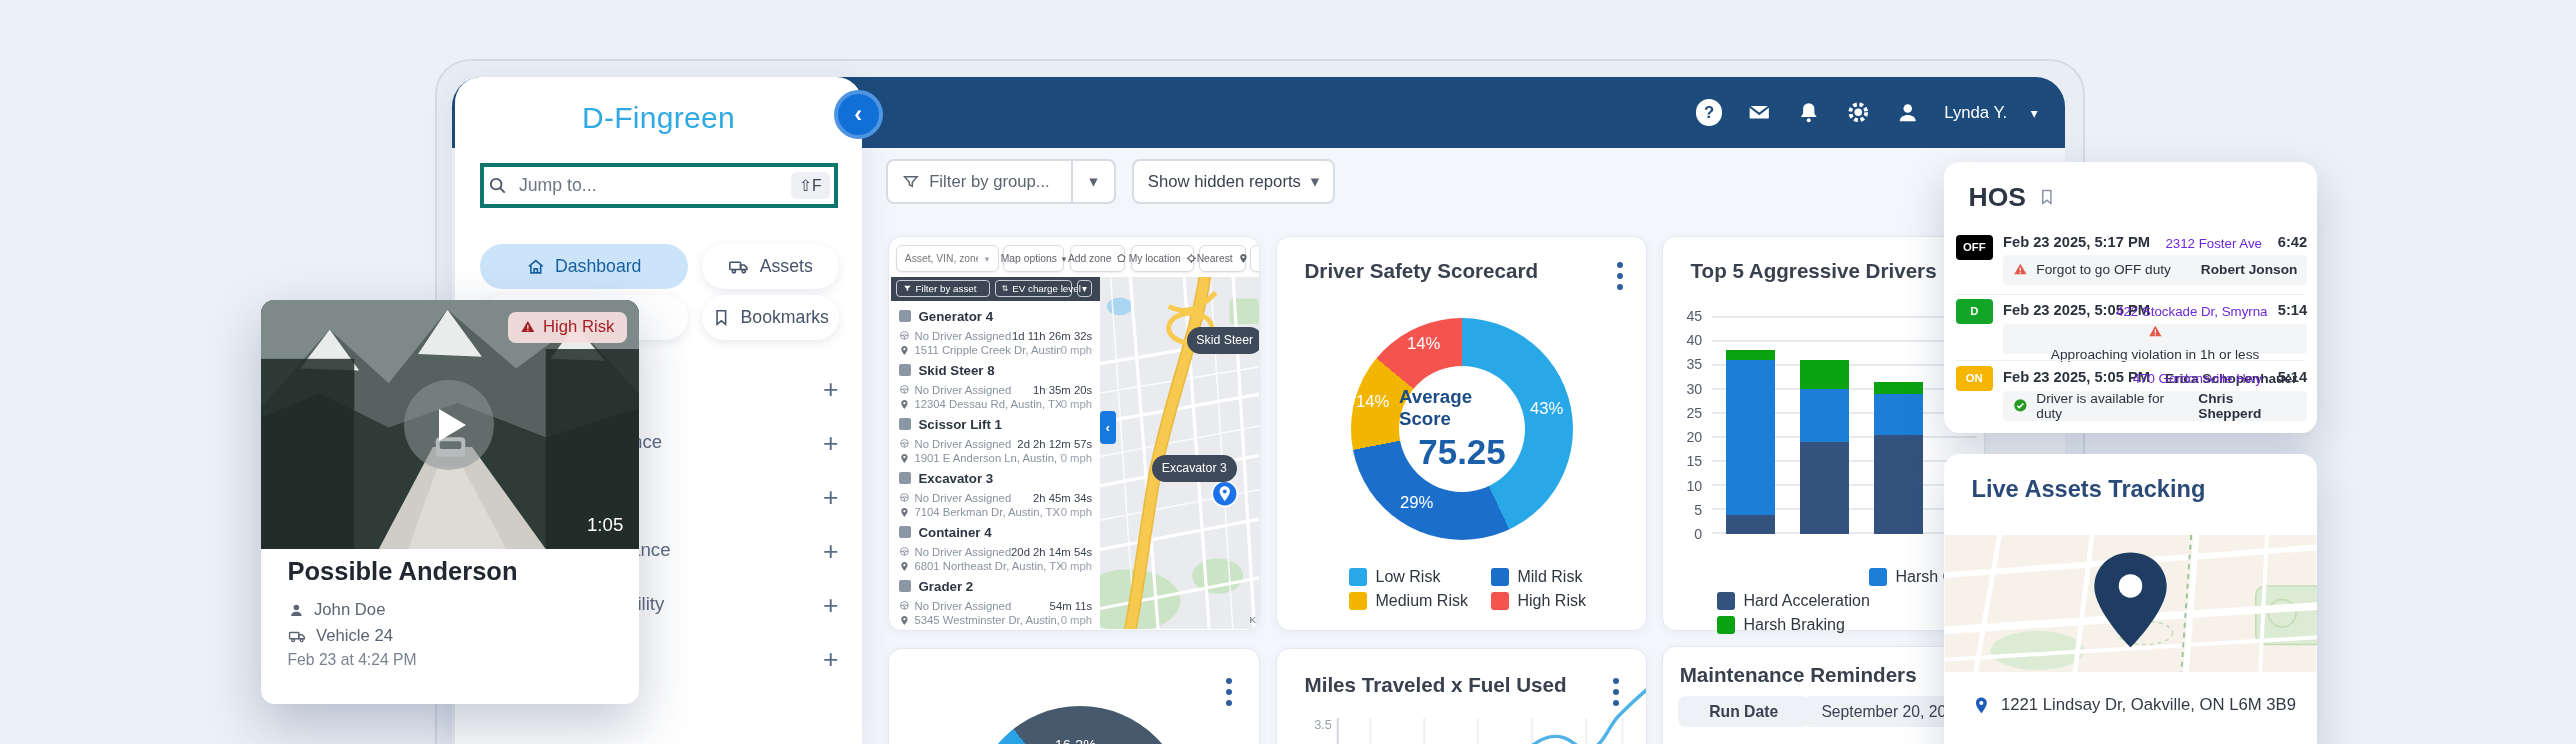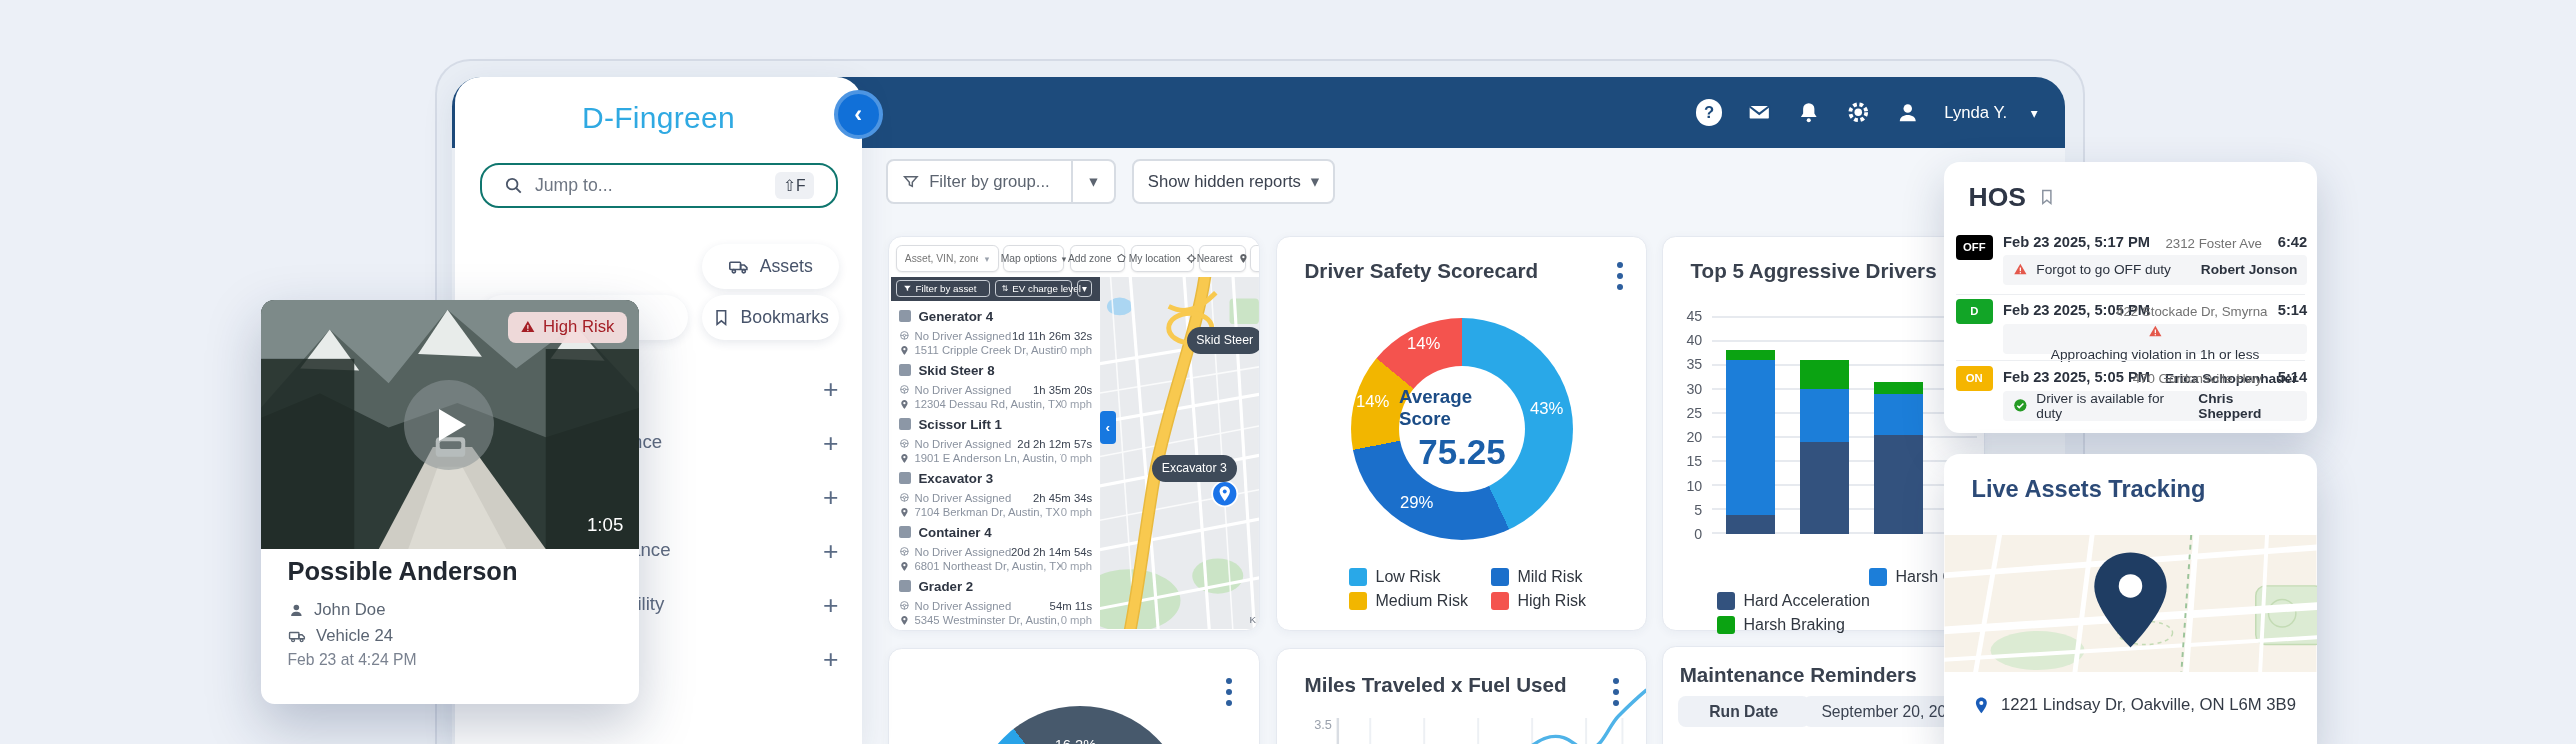--- a/index.html
+++ b/index.html
@@ -26,22 +26,22 @@
   .kebab{position:absolute;display:flex;flex-direction:column;gap:4.9px;cursor:pointer;padding:3.9px;}
   .kebab i{width:5.9px;height:5.9px;border-radius:50%;background:#2D5F9E;}
   
   .sidebar{position:absolute;left:455px;top:77px;width:407px;height:668px;background:#fff;
            border-radius:25.5px 25.5px 0 0;box-shadow:0 9.8px 34px rgba(30,50,90,.10);z-index:12;}
   .logo{position:absolute;left:0;top:23.6px;width:100%;text-align:center;font-size:30px;
         font-weight:500;color:#2FA9E2;letter-spacing:0.3px;}
   .collapse-btn{position:absolute;right:-20.6px;top:12.8px;width:41px;height:41px;border-radius:50%;
         background:#1170D8;border:4.9px solid #4D95E2;color:#fff;display:flex;align-items:center;
         justify-content:center;font-size:23.6px;font-weight:bold;z-index:13;line-height:1;}
-  .search-box{position:absolute;left:24.5px;top:86px;width:358px;height:45px;border:2px solid #0f766e;
-        border-radius:19px;background:#fff;display:flex;align-items:center;padding:0 22px;box-sizing:border-box;gap:9.8px;}
+  .search-box{position:absolute;left:24.5px;top:86px;width:358px;height:45px;border:4px solid #0f766e;
+        border-radius:0;background:#fff;display:flex;align-items:center;padding:0 4px;box-sizing:border-box;gap:9.8px;}
   .search-box input{border:none;outline:none;flex:1;font-size:17.7px;font-family:"Liberation Sans",sans-serif;color:#3A4250;background:transparent;}
   .search-box input::placeholder{color:#6E7683;}
   .shortcut{background:#EEF0F4;border-radius:5.9px;padding:3.9px 7.9px;font-size:15.7px;color:#3A4250;}
   .pill{position:absolute;height:45px;border-radius:22.6px;display:flex;align-items:center;justify-content:center;
         gap:9.8px;font-size:17.7px;background:#fff;box-shadow:0 2.9px 9.8px rgba(30,50,90,.10);color:#47536A;cursor:pointer;}
   .pill.active{background:#CBE4FA;color:#19619F;box-shadow:none;}
   .plus-btn{position:absolute;font-size:26.5px;color:#5A6B85;width:27.5px;text-align:center;cursor:pointer;}
   .frag{position:absolute;font-size:18.7px;color:#5F6B80;}
   
   .combo{position:absolute;background:#fff;border:2px solid #D7DCE3;border-radius:7.9px;display:flex;
@@ -71,21 +71,21 @@
   .swatch{width:17.7px;height:17.7px;border-radius:2.9px;flex:none;}
   
   .plot{position:absolute;left:49px;top:79px;width:265px;height:218px;
         background:repeating-linear-gradient(to top,#E7EAEF 0 1.6px,transparent 1.6px 24px);}
   .bar{position:absolute;bottom:0;width:49px;display:flex;flex-direction:column;justify-content:flex-end;}
   #yticks span{position:absolute;right:0;transform:translateY(-50%);font-size:14.2px;color:#555B66;}
   
   .hos-badge{position:absolute;left:11.8px;width:37px;height:24.5px;border-radius:3.9px;color:#fff;font-size:11.3px;
              font-weight:bold;display:flex;align-items:center;justify-content:center;}
   .hos-time{position:absolute;left:59px;font-size:14.7px;font-weight:bold;color:#2B323E;white-space:nowrap;}
-  .hos-addr{position:absolute;font-size:13.3px;color:#737373;white-space:nowrap;}
+  .hos-addr{position:absolute;font-size:13.3px;color:#6d28d9;white-space:nowrap;}
   .hos-hours{position:absolute;right:9.8px;font-size:14.7px;font-weight:bold;color:#2B323E;}
   .hos-sub{position:absolute;left:59px;right:9.8px;height:29.5px;background:#F4F5F7;border-radius:3.9px;
            display:flex;align-items:center;padding:0 9.8px;gap:8.8px;font-size:13.7px;color:#2B323E;box-sizing:border-box;}
   .hos-driver{margin-left:auto;font-weight:bold;}
   .hos-div{position:absolute;left:11.8px;right:11.8px;height:1px;background:#ECEEF1;}
   
   .thumb{position:absolute;left:0;top:0;width:378px;height:249px;border-radius:13.7px 13.7px 0 0;overflow:hidden;background:#33413E;}
   .risk-badge{position:absolute;right:11.8px;top:11.8px;background:rgba(244,221,221,.95);color:#A41E25;border-radius:7.9px;
               height:31px;display:flex;align-items:center;gap:6.9px;padding:0 12.8px;font-size:16.7px;z-index:3;}
   .play-btn{position:absolute;left:143px;top:80px;width:90px;height:90px;border-radius:50%;background:rgba(140,150,152,.55);
@@ -495,20 +495,28 @@
     <div class="logo">D-Fingreen</div>
     <div class="collapse-btn">‹</div>
     <div class="search-box">
       <svg class="ic" width="19.6" height="19.6" viewBox="0 0 24 24" fill="none" stroke="#4A5568" stroke-width="2.2">
           <circle cx="10" cy="10" r="6.5"></circle>
           <path d="M15 15l5.5 5.5"></path>
         </svg>
       <input placeholder="Jump to..." style="">
       <span class="shortcut">⇧F</span>
     </div>
+    <div class="pill active" style="left:24.5px;top:167px;width:208px;">
+      <svg class="ic" width="19.6" height="19.6" viewBox="0 0 24 24" fill="none" stroke="#19619F" stroke-width="2">
+          <path d="M3.5 11.5 12 4.5l8.5 7"></path>
+          <path d="M6 10v9.5h12V10"></path>
+          <path d="M10 19.5v-5h4v5"></path>
+        </svg>
+      <span>Dashboard</span>
+    </div>
     <div class="pill" style="left:247px;top:167px;width:137px;">
       <svg class="ic" width="21.6" height="21.6" viewBox="0 0 24 24" fill="none" stroke="#47536A" stroke-width="1.8">
           <rect x="2" y="7" width="12" height="8" rx="1"></rect>
           <path d="M14 10h4l3 3v2h-7z"></path>
           <circle cx="6.5" cy="17" r="1.8"></circle>
           <circle cx="17.5" cy="17" r="1.8"></circle>
         </svg>
       <span>Assets</span>
     </div>
     <div class="pill" style="left:24.5px;top:218px;width:208px;"></div>

